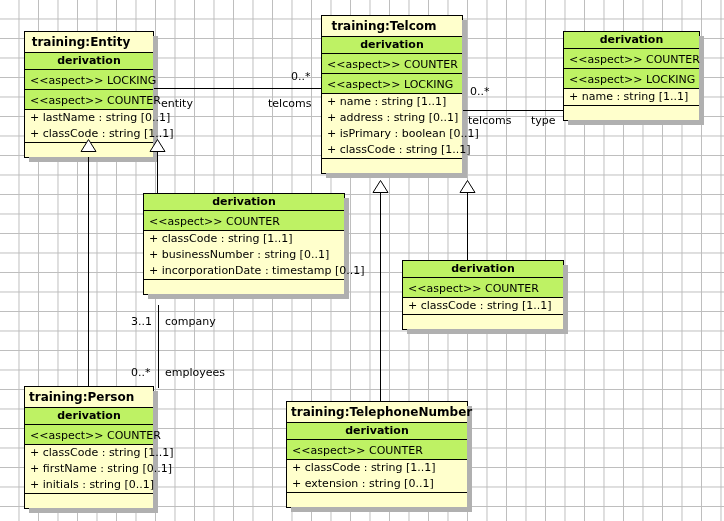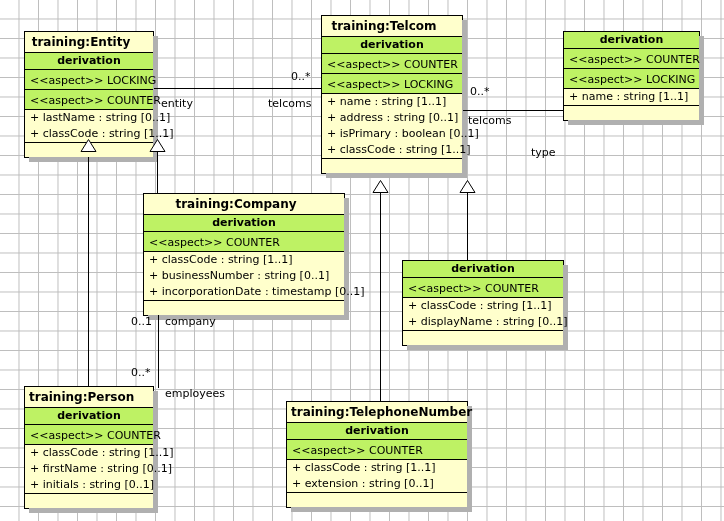--- a/index.html
+++ b/index.html
@@ -160,29 +160,29 @@
   <div class="edge-label" style="left:161px; top:97px;">entity</div>
 
   <div class="edge-label" style="left:291px; top:70px;">0..*</div>
 
   <div class="edge-label" style="left:268px; top:97px;">telcoms</div>
 
   <div class="edge-label" style="left:470px; top:85px;">0..*</div>
 
   <div class="edge-label" style="left:468px; top:114px;">telcoms</div>
 
-  <div class="edge-label" style="left:531px; top:114px;margin-top:32px;">type</div>
-
-  <div class="edge-label" style="left:131px; top:315px;">0..1</div>
+  <div class="edge-label" style="left:531px; top:114px;">type</div>
+
+  <div class="edge-label" style="left:131px; top:315px;">3..1</div>
 
   <div class="edge-label" style="left:165px; top:315px;">company</div>
 
   <div class="edge-label" style="left:131px; top:366px;">0..*</div>
 
-  <div class="edge-label" style="left:165px; top:366px;margin-top:21px;">employees</div>
+  <div class="edge-label" style="left:165px; top:366px;">employees</div>
 
   <div class="uml-class" style="left:24px; top:31px; width:130px;">
     <div class="shadow-r"></div>
     <div class="shadow-b"></div>
     <div class="cls-title">training:Entity</div>
     <div class="cls-stereo-block">
       <div class="cls-deriv">derivation</div>
       <div class="cls-aspect sep">&lt;&lt;aspect&gt;&gt; LOCKING</div>
       <div class="cls-aspect sep">&lt;&lt;aspect&gt;&gt; COUNTER</div>
     </div>
@@ -221,21 +221,20 @@
     </div>
     <div class="cls-attrs">
       <div class="cls-attr">+ name : string [1..1]</div>
     </div>
     <div class="cls-ops"></div>
   </div>
 
   <div class="uml-class" style="left:143px; top:193px; width:202px;">
     <div class="shadow-r"></div>
     <div class="shadow-b"></div>
-    <div class="cls-title">training:Company</div>
     <div class="cls-stereo-block">
       <div class="cls-deriv">derivation</div>
       <div class="cls-aspect sep">&lt;&lt;aspect&gt;&gt; COUNTER</div>
     </div>
     <div class="cls-attrs">
       <div class="cls-attr">+ classCode : string [1..1]</div>
       <div class="cls-attr">+ businessNumber : string [0..1]</div>
       <div class="cls-attr">+ incorporationDate : timestamp [0..1]</div>
     </div>
     <div class="cls-ops"></div>
@@ -243,21 +242,20 @@
 
   <div class="uml-class" style="left:402px; top:260px; width:162px;">
     <div class="shadow-r"></div>
     <div class="shadow-b"></div>
     <div class="cls-stereo-block">
       <div class="cls-deriv">derivation</div>
       <div class="cls-aspect sep">&lt;&lt;aspect&gt;&gt; COUNTER</div>
     </div>
     <div class="cls-attrs">
       <div class="cls-attr">+ classCode : string [1..1]</div>
-      <div class="cls-attr">+ displayName : string [0..1]</div>
     </div>
     <div class="cls-ops"></div>
   </div>
 
   <div class="uml-class" style="left:24px; top:386px; width:130px;">
     <div class="shadow-r"></div>
     <div class="shadow-b"></div>
     <div class="cls-title">training:Person</div>
     <div class="cls-stereo-block">
       <div class="cls-deriv">derivation</div>

